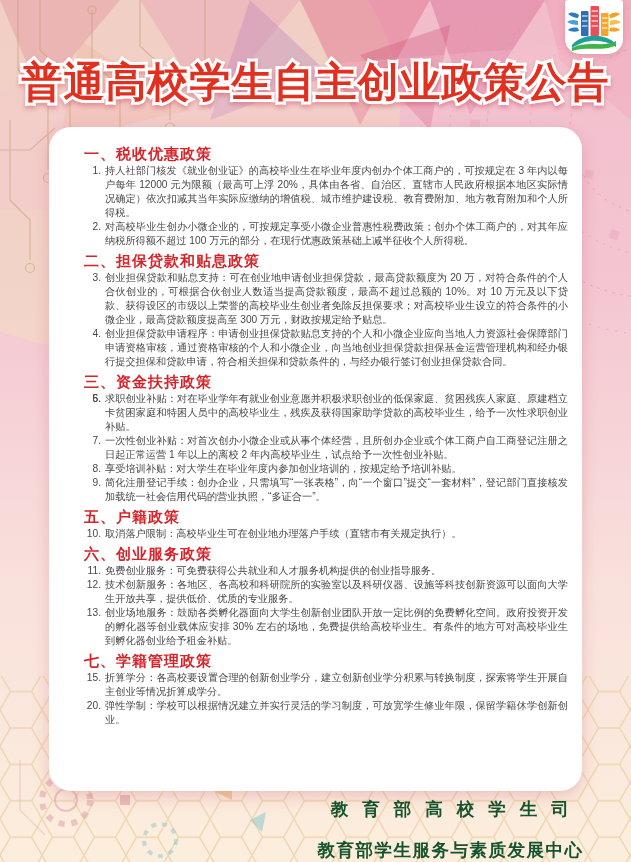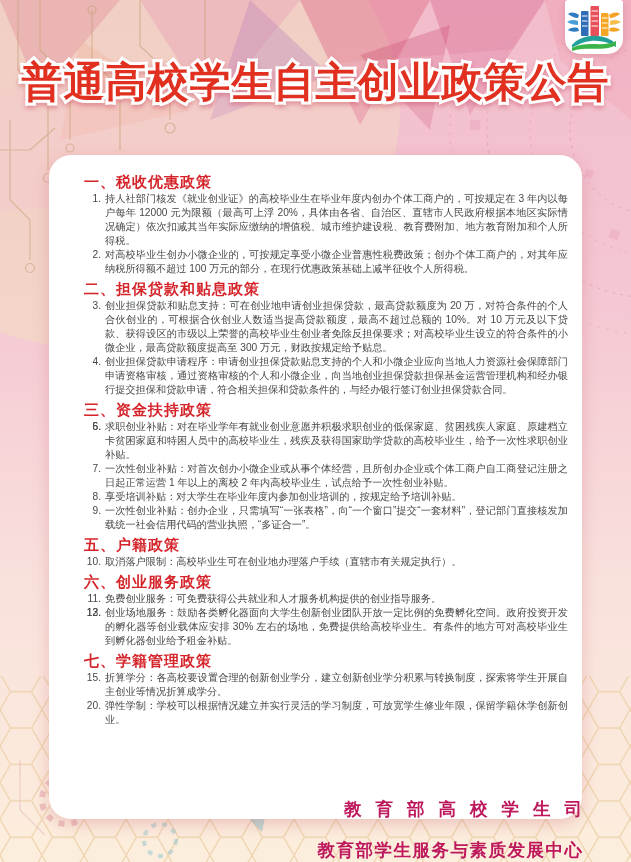--- a/index.html
+++ b/index.html
@@ -21,34 +21,33 @@
   .title-outline{
     position:absolute;left:0;right:0;top:0;color:#ffffff;
     -webkit-text-stroke:6px #ffffff;
   }
   .title-fill{position:relative;color:#e13020;}
   .card{
     position:absolute;top:127px;left:49px;width:533px;height:664px;
     background:#ffffff;border-radius:22px;box-sizing:border-box;
     padding:14px 14px 8px 35px;overflow:hidden;
     box-shadow:0 5px 16px rgba(197,86,104,0.28);
-    margin-top:28px;
   }
   .sec-title{
     font-size:15px;line-height:17px;margin:4px 0 2px;color:#d5252b;
     font-weight:bold;letter-spacing:1px;
   }
   .item{
     position:relative;padding-left:21px;font-size:10.2px;line-height:14px;
     color:#474747;text-align:justify;
   }
   .num{position:absolute;left:-3px;top:0;width:20px;text-align:right;}
   .footer{
-    position:absolute;top:799px;right:49px;text-align:right;
-    color:#be185d;font-weight:bold;
+    position:absolute;top:799px;right:49px;text-align:center;
+    color:#14532d;font-weight:bold;
   }
   .footer .l1{font-size:17.5px;letter-spacing:14px;margin-right:-14px;line-height:21px;}
   .footer .l2{font-size:17.5px;letter-spacing:1.5px;margin-right:-1.5px;line-height:21px;margin-top:20px;}
 </style>
 </head>
 <body>
 
 <div class="poster">
 
   <svg class="bg" viewBox="0 0 631 862" xmlns="http://www.w3.org/2000/svg">
@@ -172,30 +171,30 @@
         <div class="item"><span class="num">4.</span><span>创业担保贷款申请程序：申请创业担保贷款贴息支持的个人和小微企业应向当地人力资源社会保障部门申请资格审核，通过资格审核的个人和小微企业，向当地创业担保贷款担保基金运营管理机构和经办银行提交担保和贷款申请，符合相关担保和贷款条件的，与经办银行签订创业担保贷款合同。</span></div>
       </section>
       <section class="policy-section">
         <h2 class="sec-title">三、资金扶持政策</h2>
         <div class="item"><span class="num">5.</span></div>
         <div class="item"><span class="num">6.</span><span>求职创业补贴：对在毕业学年有就业创业意愿并积极求职创业的低保家庭、贫困残疾人家庭、原建档立卡贫困家庭和特困人员中的高校毕业生，残疾及获得国家助学贷款的高校毕业生，给予一次性求职创业补贴。</span></div>
         <div class="item"><span class="num">7.</span><span>一次性创业补贴：对首次创办小微企业或从事个体经营，且所创办企业或个体工商户自工商登记注册之日起正常运营 1 年以上的离校 2 年内高校毕业生，试点给予一次性创业补贴。</span></div>
         <div class="item"><span class="num">8.</span><span>享受培训补贴：对大学生在毕业年度内参加创业培训的，按规定给予培训补贴。</span></div>
       </section>
       <section class="policy-section">
-        <div class="item"><span class="num">9.</span><span>一次性创业补贴：创办企业，只需填写“一张表格”，向“一个窗口”提交“一套材料”，登记部门直接核发加载统一社会信用代码的营业执照，“多证合一”。</span></div>
+        <div class="item"><span class="num">9.</span><span>简化注册登记手续：创办企业，只需填写“一张表格”，向“一个窗口”提交“一套材料”，登记部门直接核发加载统一社会信用代码的营业执照，“多证合一”。</span></div>
       </section>
       <section class="policy-section">
         <h2 class="sec-title">五、户籍政策</h2>
         <div class="item"><span class="num">10.</span><span>取消落户限制：高校毕业生可在创业地办理落户手续（直辖市有关规定执行）。</span></div>
       </section>
       <section class="policy-section">
         <h2 class="sec-title">六、创业服务政策</h2>
         <div class="item"><span class="num">11.</span><span>免费创业服务：可免费获得公共就业和人才服务机构提供的创业指导服务。</span></div>
-        <div class="item"><span class="num">12.</span></div>
+        <div class="item"><span class="num">12.</span><span>技术创新服务：各地区、各高校和科研院所的实验室以及科研仪器、设施等科技创新资源可以面向大学生开放共享，提供低价、优质的专业服务。</span></div>
         <div class="item"><span class="num">13.</span><span>创业场地服务：鼓励各类孵化器面向大学生创新创业团队开放一定比例的免费孵化空间。政府投资开发的孵化器等创业载体应安排 30% 左右的场地，免费提供给高校毕业生。有条件的地方可对高校毕业生到孵化器创业给予租金补贴。</span></div>
       </section>
       <section class="policy-section">
         <h2 class="sec-title">七、学籍管理政策</h2>
         <div class="item"><span class="num">15.</span><span>折算学分：各高校要设置合理的创新创业学分，建立创新创业学分积累与转换制度，探索将学生开展自主创业等情况折算成学分。</span></div>
         <div class="item"><span class="num">20.</span><span>弹性学制：学校可以根据情况建立并实行灵活的学习制度，可放宽学生修业年限，保留学籍休学创新创业。</span></div>
       </section>
     </main>
 
   <div class="footer">

